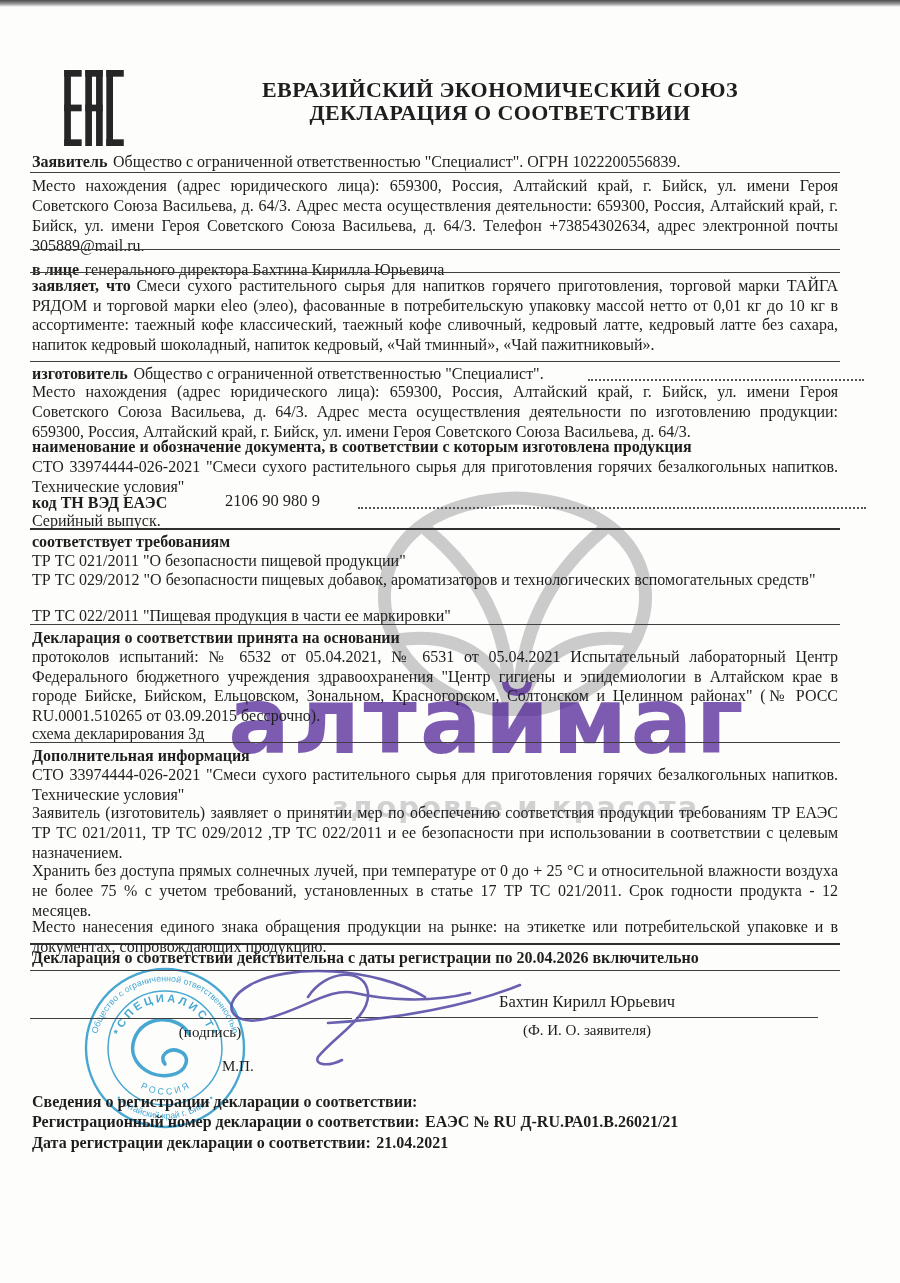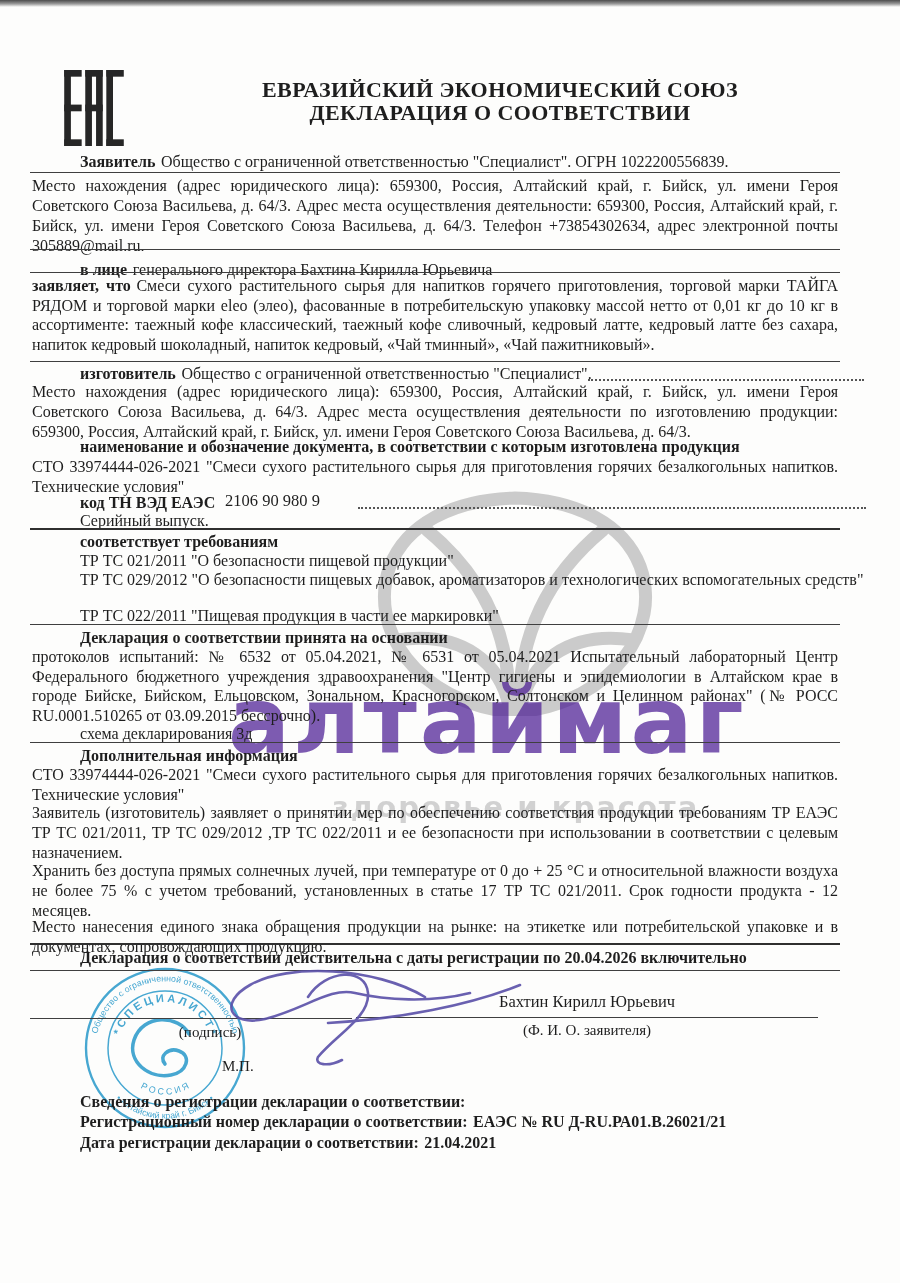--- a/index.html
+++ b/index.html
@@ -6,21 +6,21 @@
   .page{position:relative;width:900px;height:1283px;background:#fdfdfc;overflow:hidden;
         font-family:"Liberation Serif","DejaVu Serif",serif;color:#1e1e1e;}
   .scan-edge{position:absolute;left:0;top:0;width:100%;height:7px;
         background:linear-gradient(to bottom,#4c4c4c,#9a9a9a 55%,rgba(255,255,255,0));}
   .abs{position:absolute;}
   .content{position:absolute;inset:0;z-index:3;}
   .wm{position:absolute;z-index:1;}
   .stampL{position:absolute;z-index:2;}
   .sig{position:absolute;z-index:4;}
   .p{left:32px;width:806px;font-size:16px;line-height:20px;text-align:justify;text-align-last:left;}
-  .nrm{text-align:left;margin-left:48px;}
+  .nrm{text-align:left;}
   .b{font-weight:bold;}
   .lbl{font-weight:bold;margin-right:.35em;}
   .rule{left:30px;width:810px;height:0;border-top:1px solid #3f3f3f;}
   .rule.thick{border-top-width:2px;border-top-color:#2f2f2f;}
   .dotted{height:0;border-top:2px dotted #555;}
   .title{left:150px;width:700px;text-align:center;font-weight:bold;font-size:22px;line-height:23px;letter-spacing:.4px;}
   .wm-brand{font-family:"DejaVu Sans","Liberation Sans",sans-serif;font-weight:bold;
         font-size:92px;color:#4c1d95;opacity:.72;letter-spacing:3px;line-height:1;}
   .wm-tag{font-family:"DejaVu Sans","Liberation Sans",sans-serif;font-weight:bold;
         font-size:29px;color:#cacaca;opacity:.85;letter-spacing:2px;}

